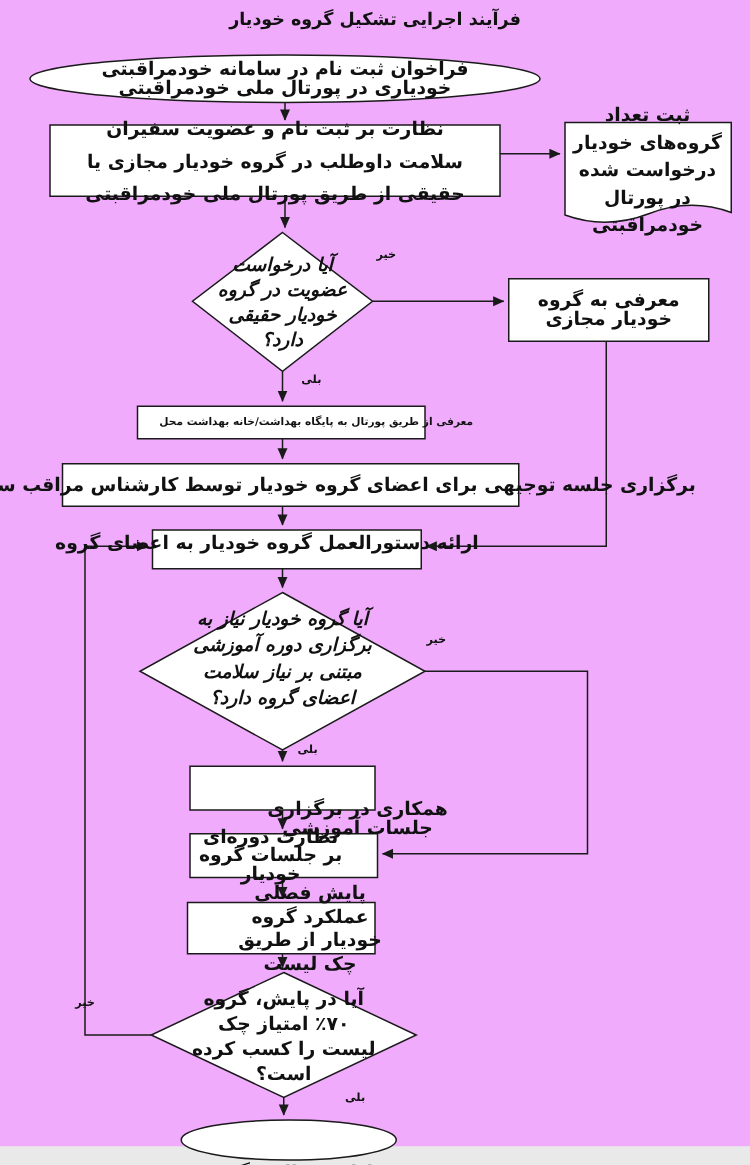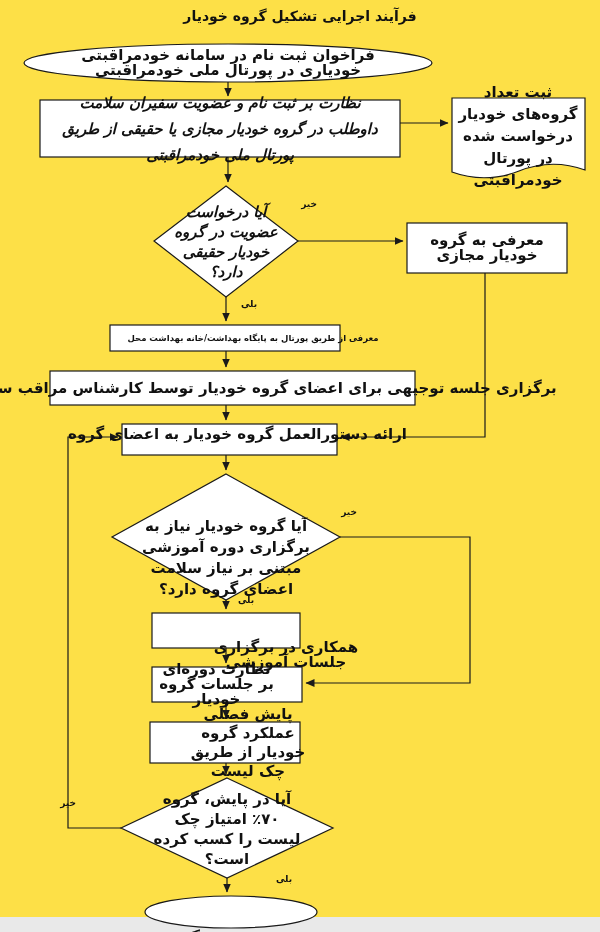--- a/index.html
+++ b/index.html
@@ -1,17 +1,17 @@
 <!DOCTYPE html>
 <html lang="fa"><head>
 <meta charset="utf-8">
 <style>
   html,body{margin:0;padding:0;background:#ffffff;}
   .stage{
-    position:relative;width:600px;height:932px;background:#fde047;
+    position:relative;width:600px;height:932px;background:#f0abfc;
     font-family:"DejaVu Sans",sans-serif;overflow:hidden;color:#111;
   }
   .footer-strip{position:absolute;left:0;top:917px;width:600px;height:15px;background:#e9e9e9;}
   .chart-svg{position:absolute;left:0;top:0;}
   .chart-svg .shape{fill:#ffffff;stroke:#1a1a1a;stroke-width:1.2;}
   .chart-svg .edge{fill:none;stroke:#1a1a1a;stroke-width:1.2;}
   .lbl{
     position:absolute;direction:rtl;text-align:center;font-weight:bold;
     display:flex;align-items:center;justify-content:center;
     font-size:15px;line-height:15px;color:#111;
@@ -70,39 +70,39 @@
     <rect class="shape" x="152" y="667" width="150" height="35"></rect>
     <rect class="shape" x="150" y="722" width="150" height="41"></rect>
     <polygon class="shape" points="227,778 333,828 227,878 121,828"></polygon>
     <ellipse class="shape" cx="231" cy="912" rx="86" ry="16"></ellipse>
   </svg>
 
   <div class="lbl page-title" style="left:0;top:4px;width:600px;height:24px;">فرآیند اجرایی تشکیل گروه خودیار</div>
 
   <div class="lbl" style="left:60px;top:45px;width:336px;height:36px;">فراخوان ثبت نام در سامانه خودمراقبتی خودیاری در پورتال ملی خودمراقبتی</div>
 
-  <div class="lbl l-wide" style="left:58px;top:102px;width:324px;height:53px;font-style:italic;">نظارت بر ثبت نام و عضویت سفیران سلامت داوطلب در گروه خودیار مجازی یا حقیقی از طریق پورتال ملی خودمراقبتی</div>
+  <div class="lbl l-wide" style="left:58px;top:102px;width:324px;height:53px;">نظارت بر ثبت نام و عضویت سفیران سلامت داوطلب در گروه خودیار مجازی یا حقیقی از طریق پورتال ملی خودمراقبتی</div>
 
   <div class="lbl l-doc" style="left:458px;top:102px;width:120px;height:68px;">ثبت تعداد گروه‌های خودیار درخواست شده در پورتال خودمراقبتی</div>
 
   <div class="lbl l-dm1" style="left:168px;top:200px;width:116px;height:84px;">آیا درخواست عضویت در گروه خودیار حقیقی دارد؟</div>
 
   <div class="lbl edge-lbl" style="left:288px;top:197px;width:42px;height:15px;">خیر</div>
 
   <div class="lbl" style="left:409px;top:225px;width:156px;height:46px;text-align:center;">معرفی به گروه خودیار مجازی</div>
 
   <div class="lbl edge-lbl" style="left:228px;top:297px;width:42px;height:15px;">بلی</div>
 
   <div class="lbl nowrap" style="left:112px;top:326px;width:226px;height:24px;font-size:8.5px;padding-left:28px;">معرفی از طریق پورتال  به پایگاه بهداشت/خانه بهداشت محل</div>
 
   <div class="lbl nowrap" style="left:52px;top:372px;width:361px;height:32px;">برگزاری جلسه توجیهی برای اعضای گروه خودیار توسط کارشناس مراقب سلامت/ بهورز</div>
 
-  <div class="lbl nowrap" style="left:132px;top:425px;width:211px;height:18px;">ارائه دستورالعمل گروه خودیار به اعضای گروه</div>
+  <div class="lbl nowrap" style="left:108px;top:425px;width:211px;height:18px;">ارائه دستورالعمل گروه خودیار به اعضای گروه</div>
 
-  <div class="lbl l-dm2" style="left:141px;top:525px;width:170px;height:66px;">آیا گروه خودیار نیاز به برگزاری دوره آموزشی مبتنی بر نیاز سلامت اعضای گروه دارد؟</div>
+  <div class="lbl l-dm2" style="left:141px;top:494px;width:170px;height:66px;font-style:italic;">آیا گروه خودیار نیاز به برگزاری دوره آموزشی مبتنی بر نیاز سلامت اعضای گروه دارد؟</div>
 
   <div class="lbl edge-lbl" style="left:328px;top:505px;width:42px;height:15px;">خیر</div>
 
   <div class="lbl edge-lbl" style="left:225px;top:593px;width:42px;height:15px;">بلی</div>
 
   <div class="lbl" style="left:154px;top:638px;width:168px;height:33px;padding-left:48px;">همکاری در برگزاری جلسات آموزشی</div>
 
   <div class="lbl" style="left:154px;top:668px;width:125px;height:33px;">نظارت دوره‌ای بر جلسات گروه خودیار</div>
 
   <div class="lbl l-r8" style="left:152px;top:724px;width:146px;height:38px;margin-left:23px;">پایش فصلی عملکرد گروه خودیار از طریق چک لیست</div>

